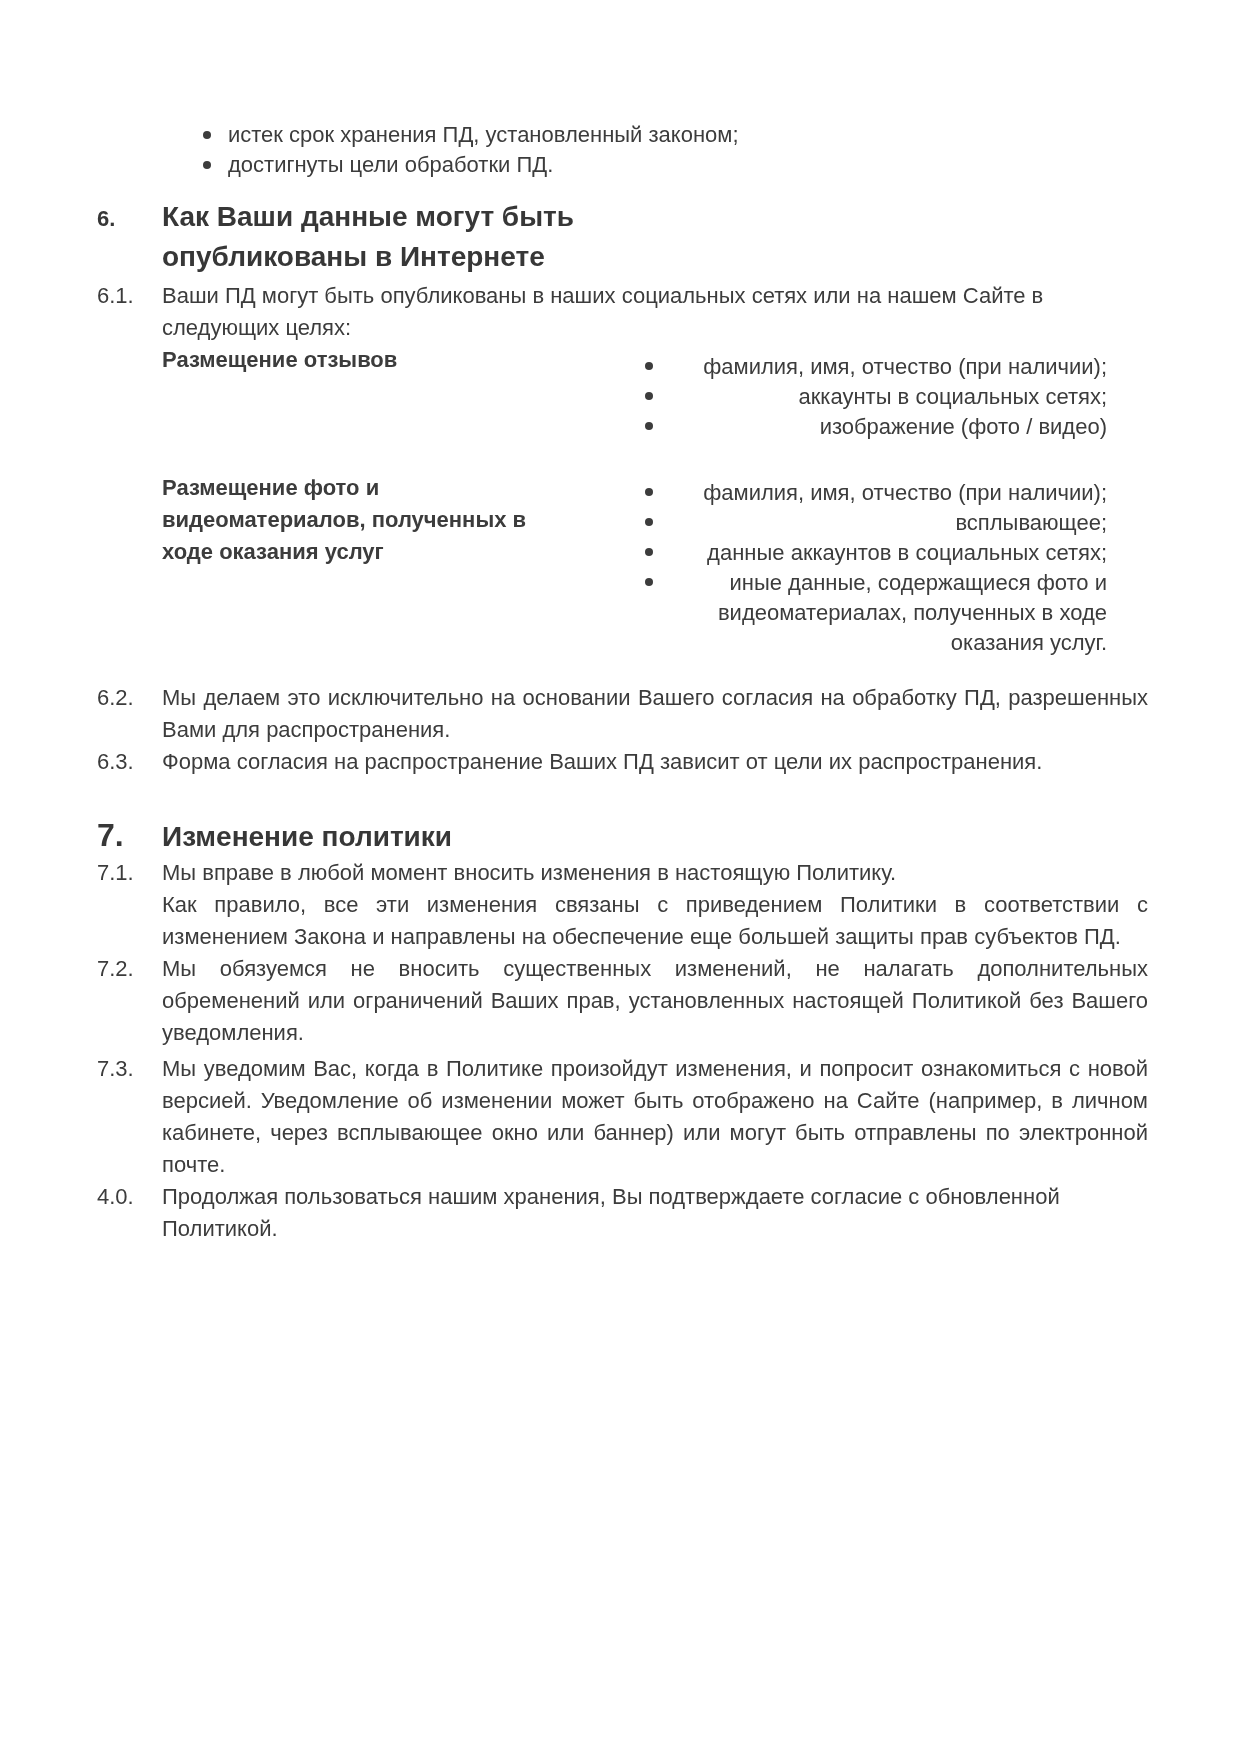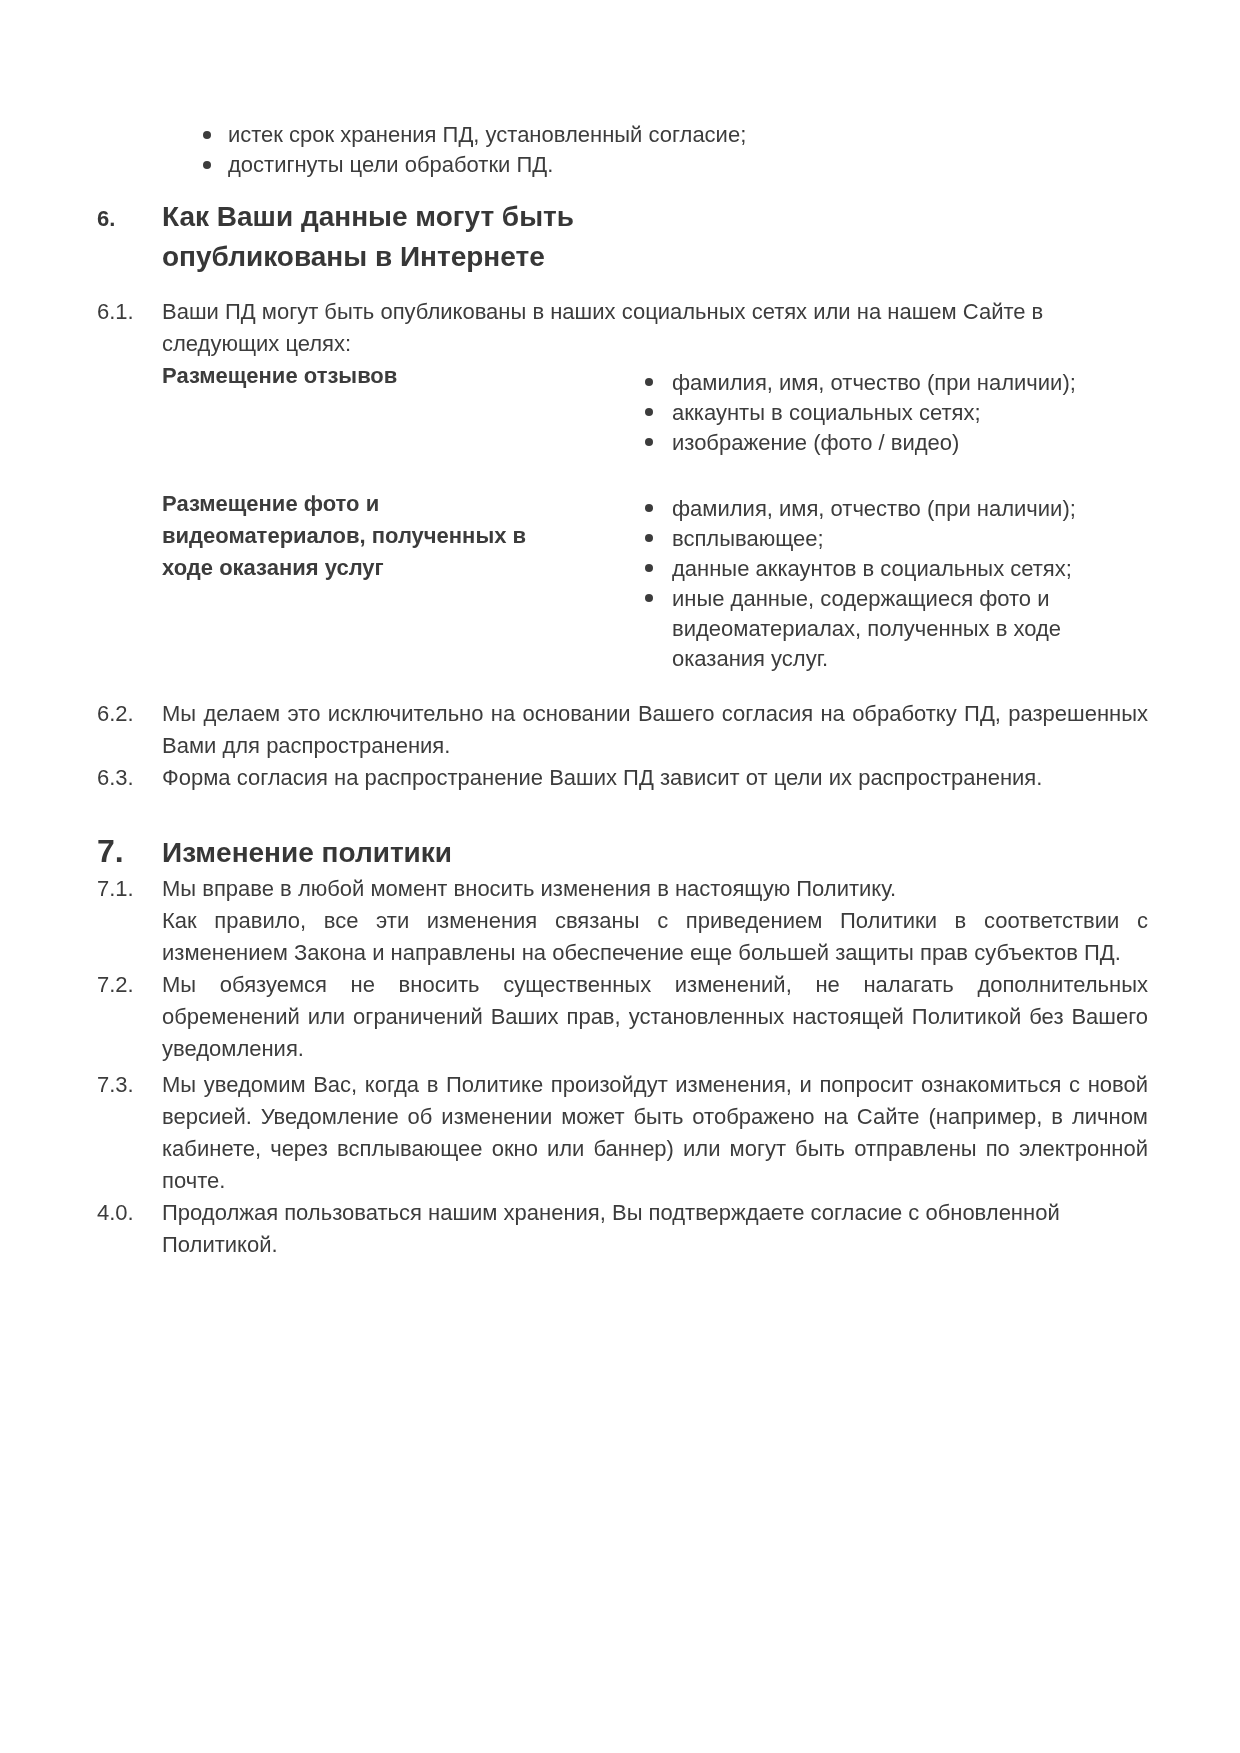--- a/index.html
+++ b/index.html
@@ -36,49 +36,49 @@
   .h6 .heading-title { max-width: 580px; }
   .h7 { margin-top: 37px; }
   .h7 .h-num { font-size: 32px; line-height: 40px; }
 
   
   .doc-item { display: flex; }
   .doc-item .num { width: 65px; flex-shrink: 0; }
   .doc-item .body { flex: 1; max-width: 986px; }
   .doc-item.justify .body { text-align: justify; }
   .body .para-justify { text-align: justify; }
-  #item-6-1 { margin-top: 19px; }
+  #item-6-1 { margin-top: 3px; }
   #item-6-2 { margin-top: 0; }
   #item-7-3 { margin-top: 4px; }
 
   
   .pub-table { margin-left: 65px; }
   .pub-row { display: flex; }
   .purpose-cell {
     width: 483px; flex-shrink: 0;
     display: flex; 
     padding-right: 100px;
   }
   .purpose-label { font-weight: bold; max-width: 383px; }
   .data-cell { width: 470px; }
   .pub-row-1 .data-cell { padding: 8px 0 30px 0; }
   .pub-row-2 .data-cell { padding: 6px 0 24px 0; }
   .data-list { list-style: none; }
-  .data-list li { position: relative; padding-left: 27px; max-width: 462px; line-height: 30px; }
+  .data-list li { position: relative; padding-left: 27px; max-width: 462px; line-height: 30px; text-align: right; }
   .data-list .bullet-dot { top: 10px; }
 </style>
 </head>
 <body>
 
 <div class="page">
 
   <ul class="intro-bullets">
     <li>
       <span class="bullet-dot"></span>
-      <span>истек срок хранения ПД, установленный согласие;</span>
+      <span>истек срок хранения ПД, установленный законом;</span>
     </li>
     <li>
       <span class="bullet-dot"></span>
       <span>достигнуты цели обработки ПД.</span>
     </li>
   </ul>
 
   <div class="heading-row h6">
     <span class="h-num">6.</span>
     <span class="heading-title">Как Ваши данные могут быть опубликованы в Интернете</span>

